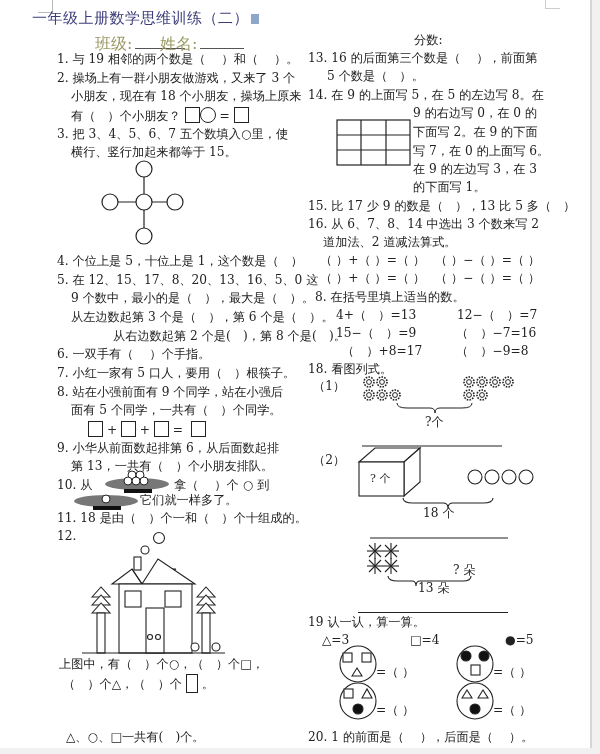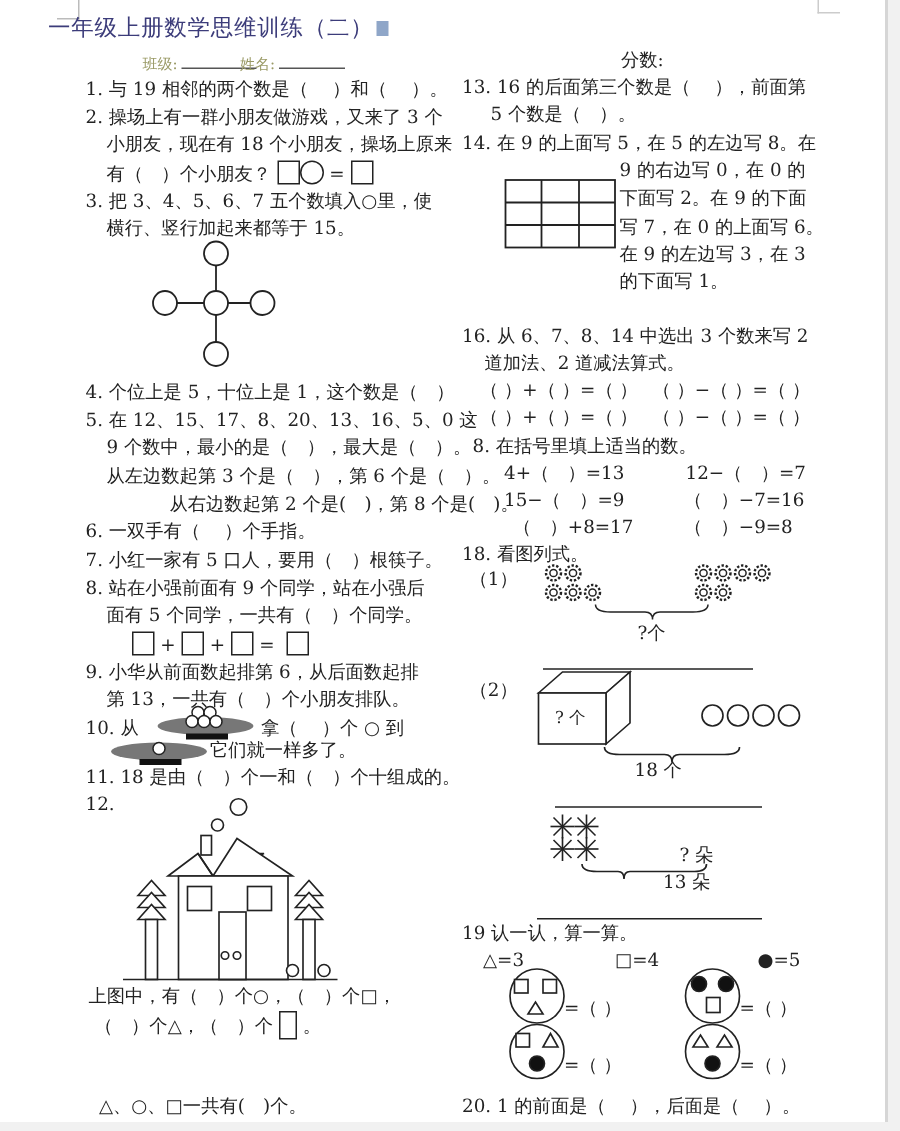--- a/index.html
+++ b/index.html
@@ -18,21 +18,21 @@
     position: absolute; left: 38px; top: 0; width: 14px; height: 12px;
     border-right: 1px solid #bbb; border-bottom: 1px solid #bbb;
   }
   .corner-mark-r {
     position: absolute; left: 545px; top: 0; width: 14px; height: 8px;
     border-left: 1px solid #ccc; border-bottom: 1px solid #ccc;
   }
   .t { position: absolute; white-space: nowrap; font-size: 12.2px; line-height: 16px; color: #222; }
   .title { font-size: 15px; color: #3c3c7a; letter-spacing: 0.5px; }
   .doc-icon { display:inline-block; width:8px; height:10px; background:#8fa6c8; margin-left:2px; vertical-align: middle; }
-  .meta { font-size: 10px; color: #9a9a66; }
+  .meta { font-size: 16px; color: #9a9a66; }
   .uline { display:inline-block; width: 50px; border-bottom: 1px solid #555; height: 9px; margin: 0 3px; }
   .box { display:inline-block; width:13px; height:14px; border:1.3px solid #222; vertical-align:-3px; }
   .circ { display:inline-block; width:14px; height:14px; border:1.3px solid #222; border-radius:50%; vertical-align:-3px; }
   .tallbox { display:inline-block; width:10px; height:17px; border:1.3px solid #222; vertical-align:-5px; }
   svg { position: absolute; overflow: visible; }
 </style>
 </head>
 <body>
 
 <div class="page">
@@ -166,20 +166,21 @@
       <line x1="50" y1="1" x2="50" y2="46"></line>
       <line x1="1" y1="16" x2="74" y2="16"></line>
       <line x1="1" y1="31" x2="74" y2="31"></line>
     </g>
   </svg>
 
   <div class="t" style="left:413px;top:124px;">下面写 2。在 9 的下面</div>
   <div class="t" style="left:413px;top:143px;">写 7，在 0 的上面写 6。</div>
   <div class="t" style="left:413px;top:161px;">在 9 的左边写 3，在 3</div>
   <div class="t" style="left:413px;top:179px;">的下面写 1。</div>
+  <div class="t" style="left:308px;top:198px;">15. 比 17 少 9 的数是（　），13 比 5 多（　）</div>
   <div class="t" style="left:308px;top:216px;">16. 从 6、7、8、14 中选出 3 个数来写 2</div>
   <div class="t" style="left:323px;top:234px;">道加法、2 道减法算式。</div>
   <div class="t" style="left:320px;top:252px;">（ ）+（ ）=（ ）</div>
   <div class="t" style="left:435px;top:252px;">（ ）−（ ）=（ ）</div>
   <div class="t" style="left:320px;top:270px;">（ ）+（ ）=（ ）</div>
   <div class="t" style="left:435px;top:270px;">（ ）−（ ）=（ ）</div>
   <div class="t" style="left:315px;top:289px;">8. 在括号里填上适当的数。</div>
   <div class="t" style="left:336px;top:307px;">4+（　）=13</div>
   <div class="t" style="left:457px;top:307px;text-align:right;">12−（　）=7</div>
   <div class="t" style="left:336px;top:325px;">15−（　）=9</div>
@@ -238,21 +239,21 @@
         <line x1="10" y1="7" x2="10" y2="23"></line>
           <line x1="2" y1="15" x2="18" y2="15"></line>
       </g>
       <use href="#snow1" x="16" y="0"></use>
       <use href="#snow1" x="0" y="15"></use>
       <use href="#snow1" x="16" y="15"></use>
       <path d="M23 40 Q23 45 33 45 L47 45 Q51 45 51 50 Q51 45 55 45 L98 45 Q106 45 106 40"></path>
     </g>
   </svg>
   <div class="t" style="left:453px;top:562px;">? 朵</div>
-  <div class="t" style="left:418px;top:580px;margin-left:24px;">13 朵</div>
+  <div class="t" style="left:418px;top:580px;">13 朵</div>
   <div style="position:absolute;left:358px;top:612px;width:150px;border-top:1.2px solid #222;"></div>
 
   <div class="t" style="left:308px;top:614px;">19 认一认，算一算。</div>
   <div class="t" style="left:322px;top:632px;">△=3</div>
   <div class="t" style="left:410px;top:632px;">□=4</div>
   <div class="t" style="left:505px;top:632px;">●=5</div>
 
   <svg style="left:338px;top:648px;" width="200" height="80">
     <g stroke="#222" stroke-width="1.1" fill="#fff">
       <circle cx="20" cy="16" r="18"></circle>

